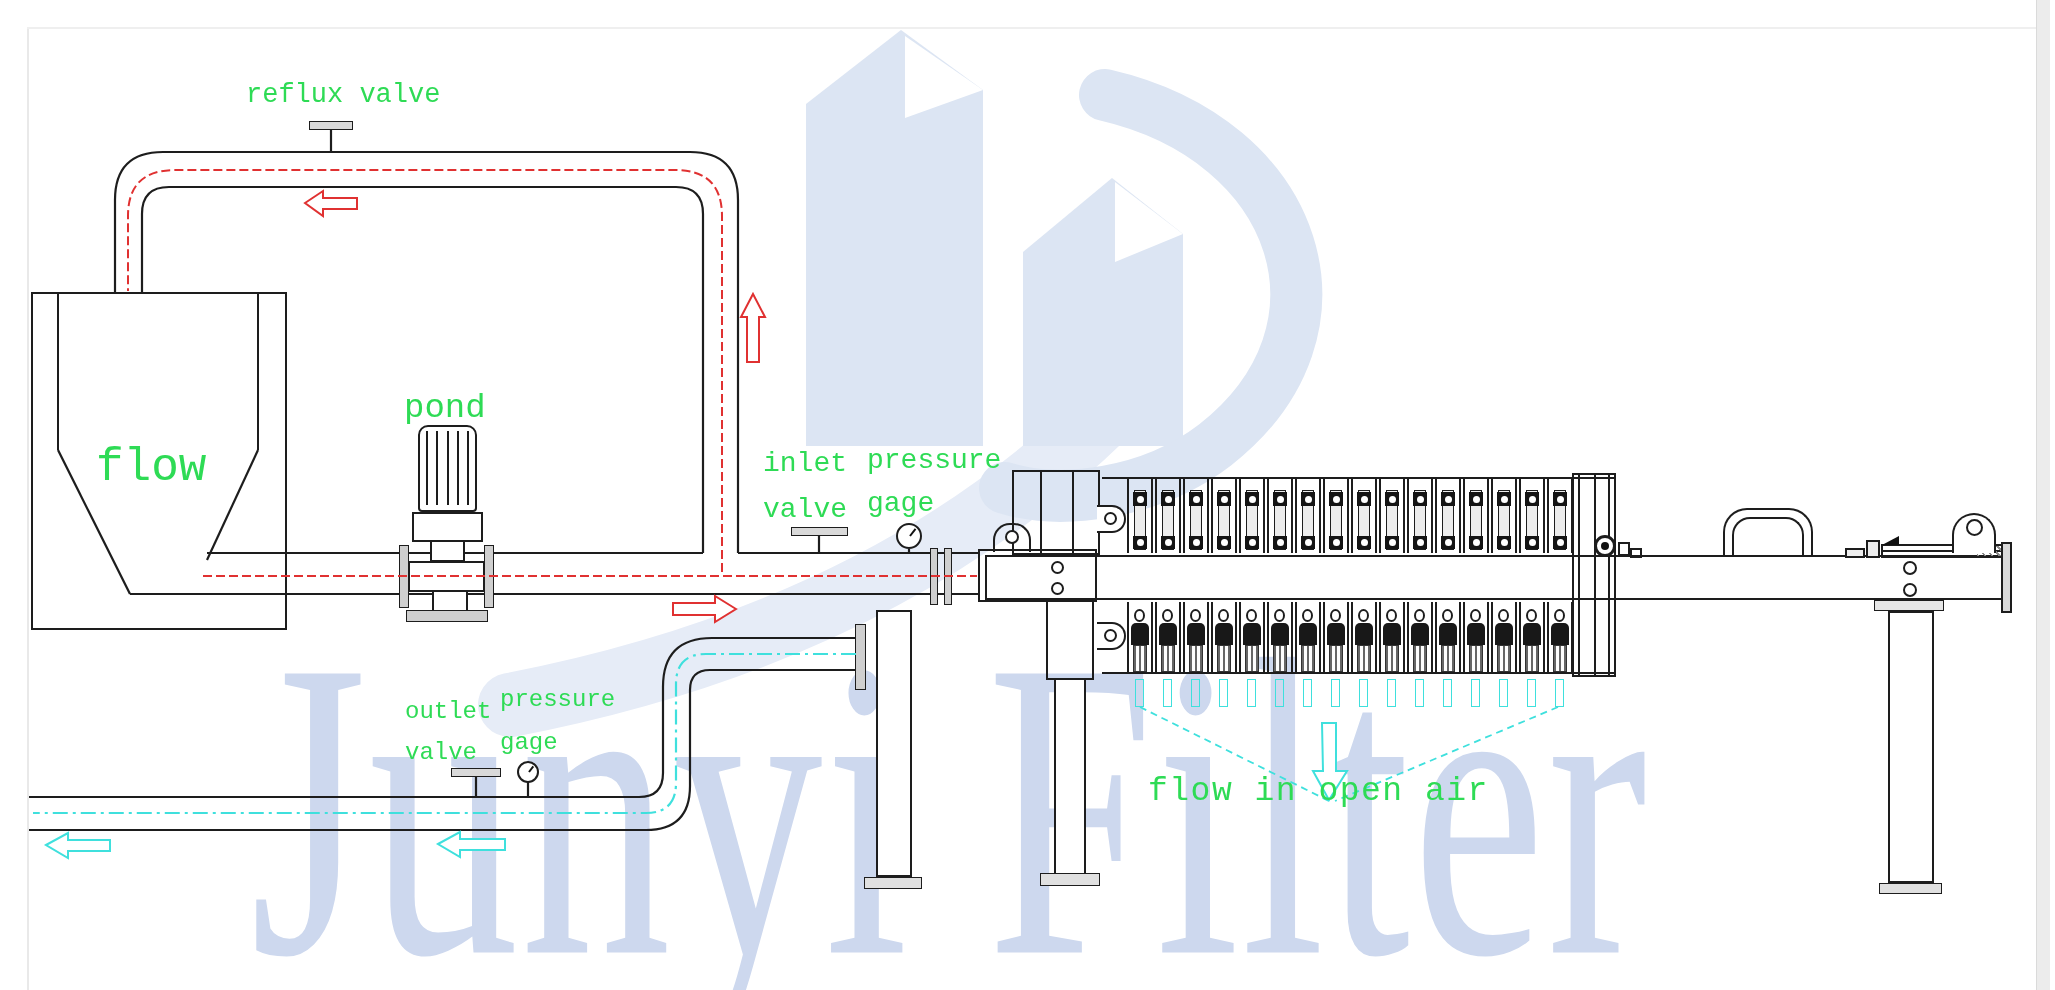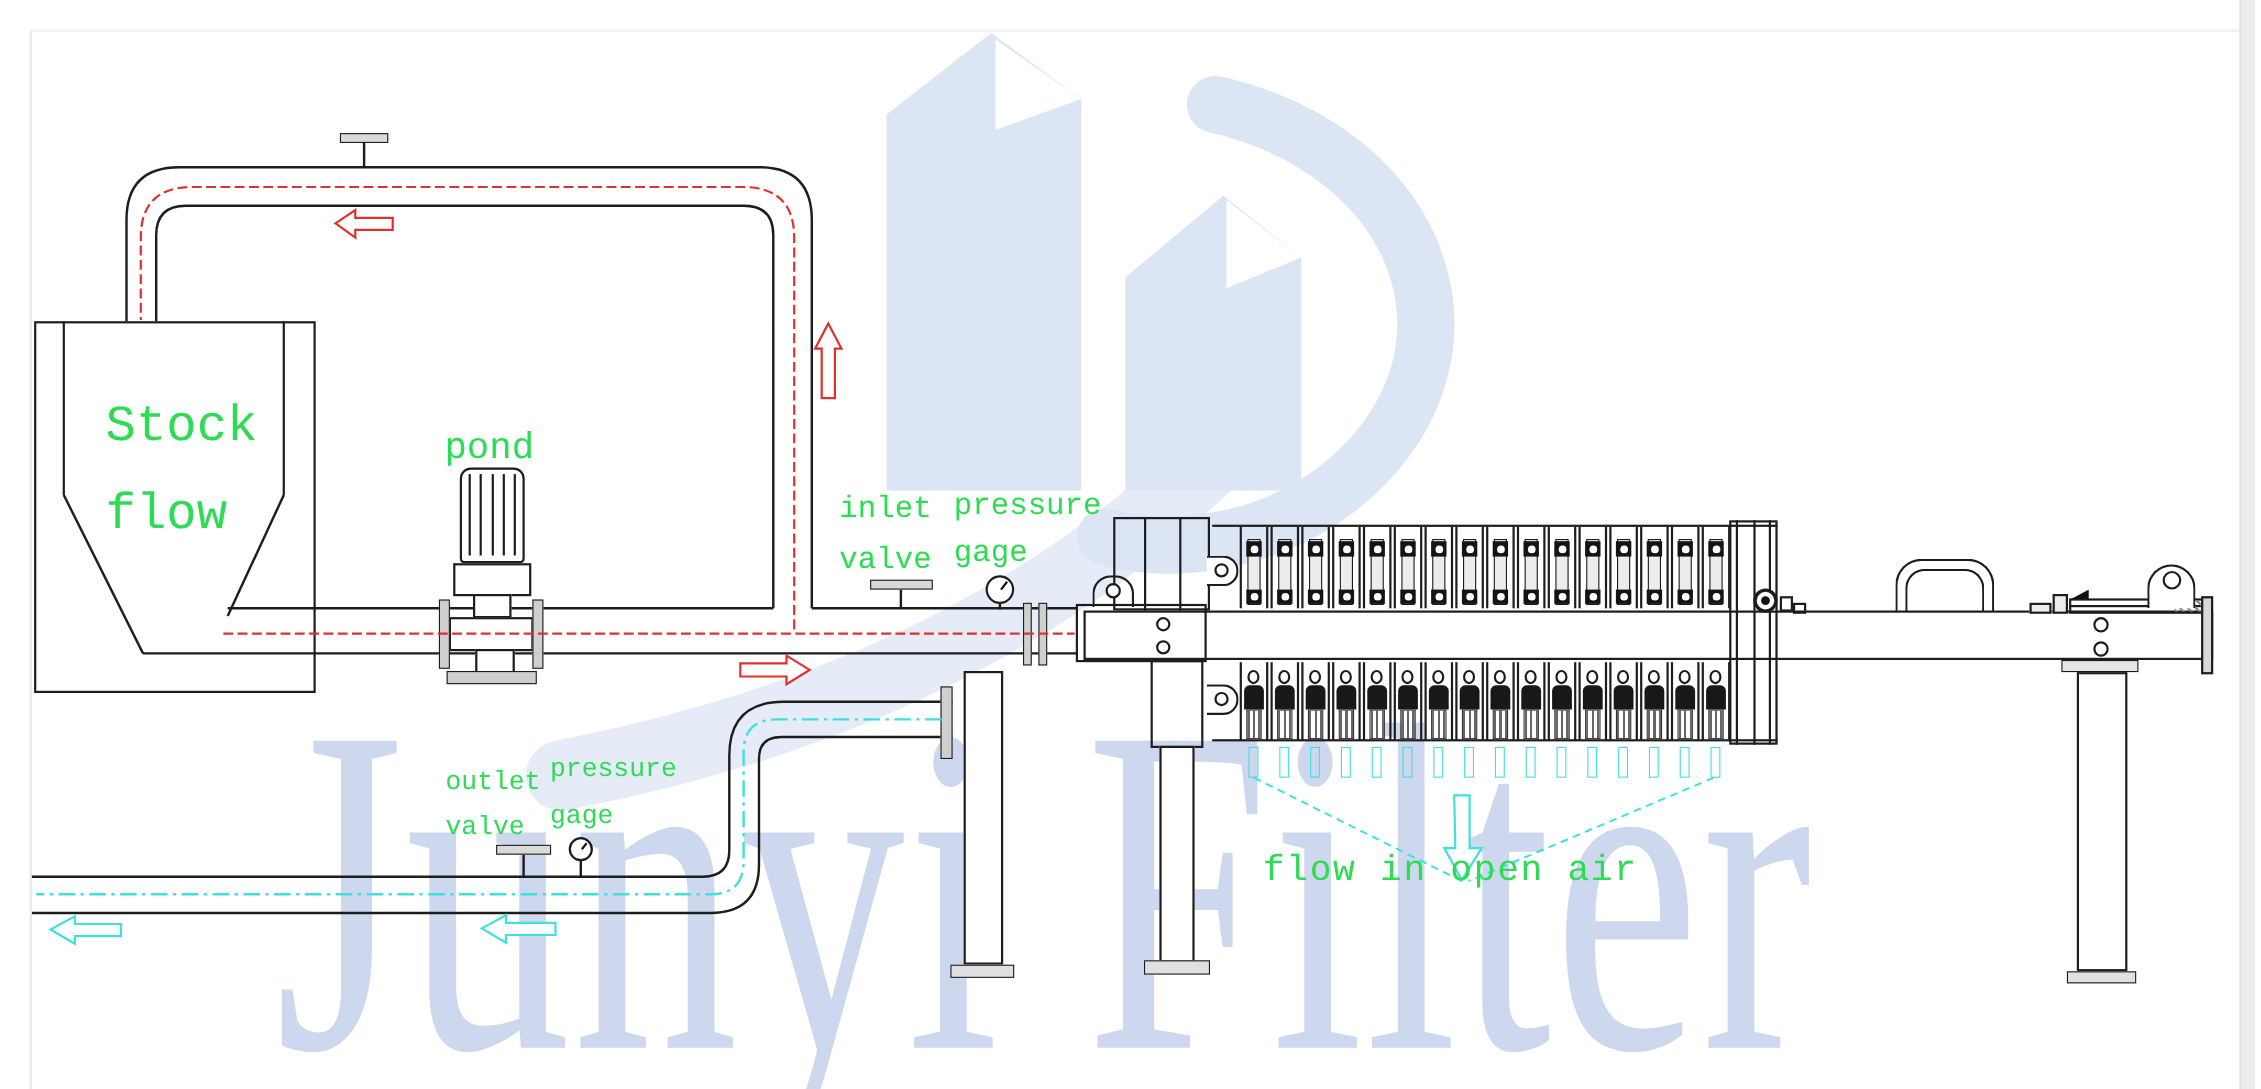--- a/index.html
+++ b/index.html
@@ -467,21 +467,21 @@
     <path d="M856,654 H706 Q676,654 676,684 V783 Q676,813 646,813 H33" stroke="#3fe0dd" stroke-width="2.2" stroke-dasharray="15 5 3 5"></path>
     <path d="M1140,707 L1329,801 M1558,707 L1335,801" stroke="#3fe0dd" stroke-width="1.8" stroke-dasharray="7 5"></path>
     <polygon points="305,203 323,191 323,198 357,198 357,209 323,209 323,216" fill="#fff" stroke="#e03131" stroke-width="2"></polygon>
     <polygon points="753,294 765,317 759,317 759,362 747,362 747,317 741,317" fill="#fff" stroke="#e03131" stroke-width="2"></polygon>
     <polygon points="736,609 715,596 715,603 673,603 673,615 715,615 715,622" fill="#fff" stroke="#e03131" stroke-width="2"></polygon>
     <polygon points="46,845 68,833 68,840 110,840 110,851 68,851 68,858" fill="#fff" stroke="#3fe0dd" stroke-width="2"></polygon>
     <polygon points="438,844 460,832 460,839 505,839 505,850 460,850 460,857" fill="#fff" stroke="#3fe0dd" stroke-width="2"></polygon>
     <polygon points="1322,723 1336,723 1336,771 1347,771 1329,800 1313,771 1323,771" fill="#fff" stroke="#3fe0dd" stroke-width="2"></polygon>
   </svg>
 
-  <div class="lbl" style="left:96px;top:352px;font-size:46px;">Stock</div>
+  <div class="lbl" style="left:246px;top:74px;font-size:27px;">reflux valve</div>
   <div class="lbl" style="left:96px;top:432px;font-size:46px;">flow</div>
   <div class="lbl" style="left:404px;top:381px;font-size:34px;">pond</div>
   <div class="lbl" style="left:763px;top:442px;font-size:28px;">inlet</div>
   <div class="lbl" style="left:763px;top:488px;font-size:28px;">valve</div>
   <div class="lbl" style="left:867px;top:439px;font-size:28px;">pressure</div>
   <div class="lbl" style="left:867px;top:482px;font-size:28px;">gage</div>
   <div class="lbl" style="left:405px;top:693px;font-size:24px;">outlet</div>
   <div class="lbl" style="left:405px;top:734px;font-size:24px;">valve</div>
   <div class="lbl" style="left:500px;top:681px;font-size:24px;">pressure</div>
   <div class="lbl" style="left:500px;top:724px;font-size:24px;">gage</div>

